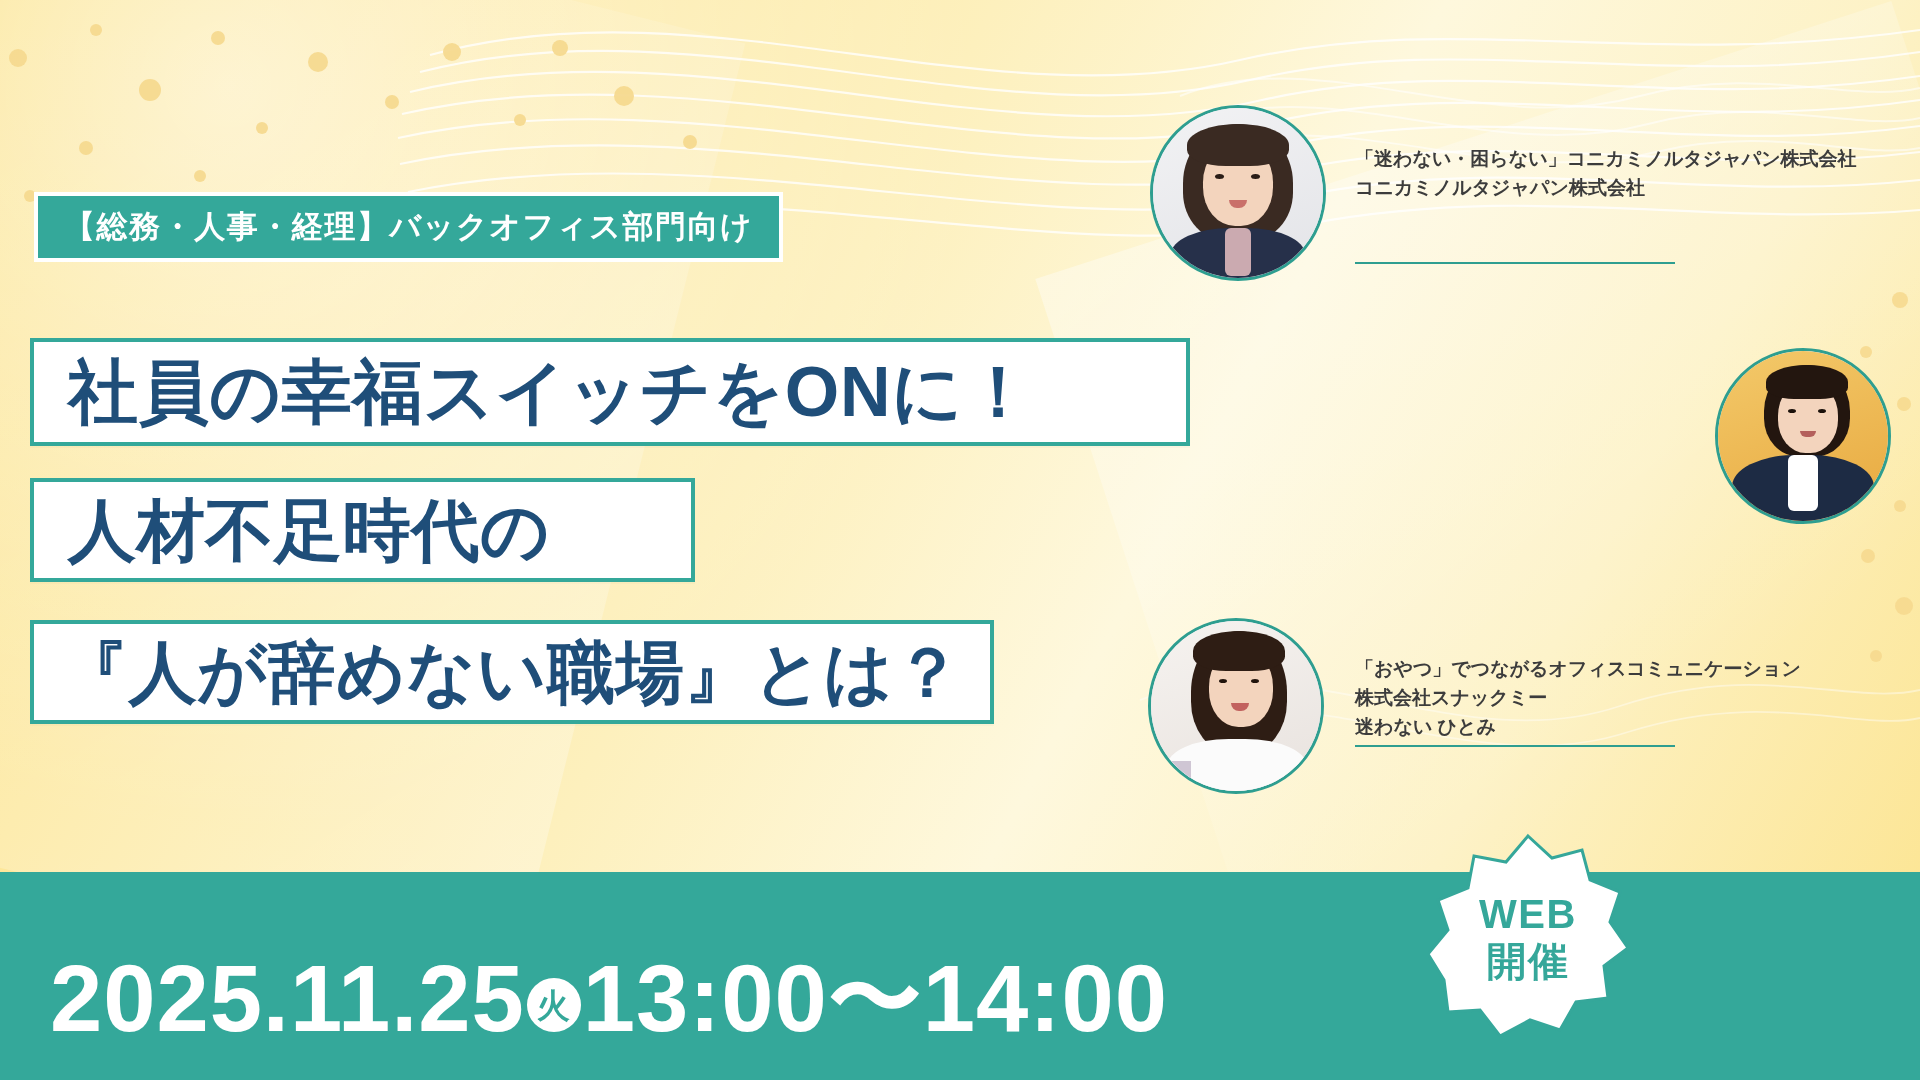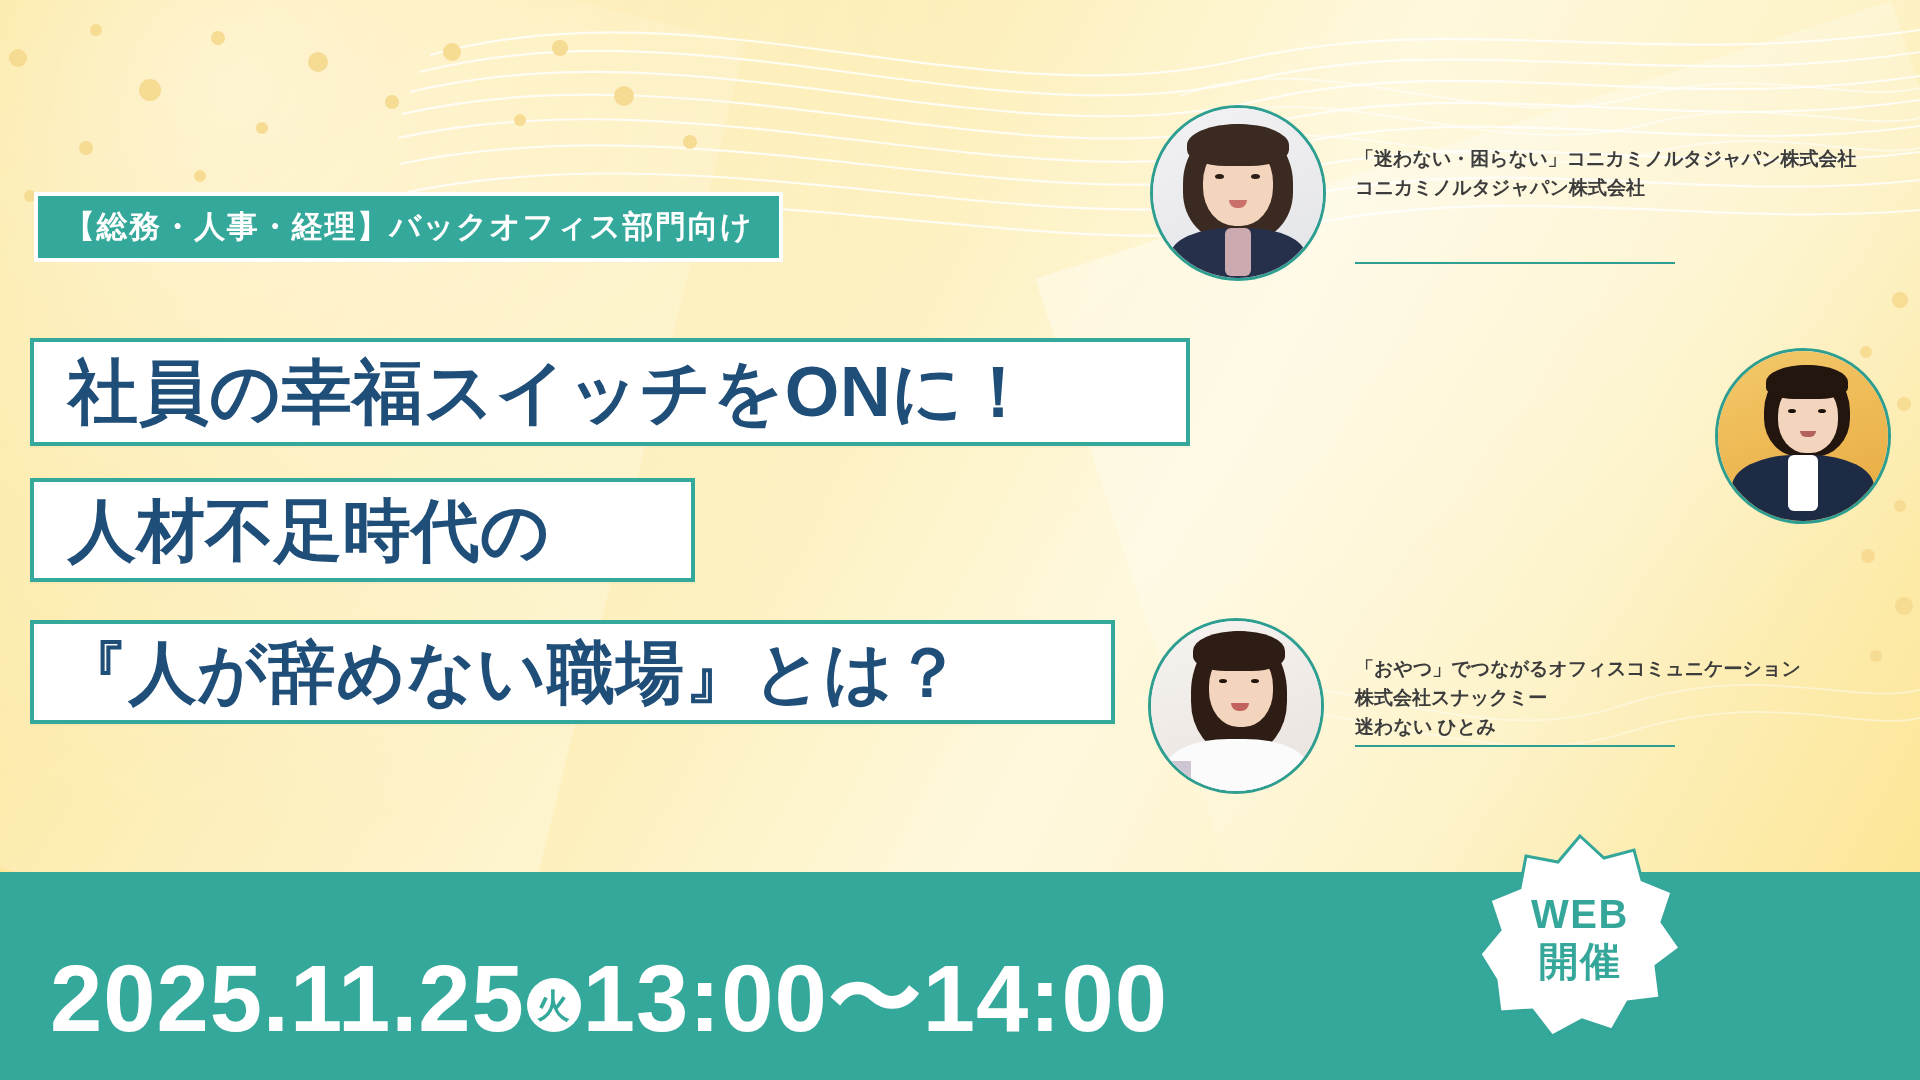--- a/index.html
+++ b/index.html
@@ -66,21 +66,21 @@
     color:#1f4e79;
     font-weight:700;
     line-height:1;
     white-space:nowrap;
     letter-spacing:.01em;
   }
   #hl1{left:30px;top:338px;width:1160px;height:108px;padding-left:34px;}
   #hl1 span{font-size:70px;}
   #hl2{left:30px;top:478px;width:665px;height:104px;padding-left:34px;}
   #hl2 span{font-size:68px;}
-  #hl3{left:30px;top:620px;width:1085px;height:104px;padding-left:26px;}
+  #hl3{left:30px;top:620px;width:964px;height:104px;padding-left:26px;}
   #hl3 span{font-size:68px;}
 
   
   .spk{position:absolute;}
   .spk .photo{
     position:absolute;
     border-radius:50%;
     border:3px solid #2e9e90;
     overflow:hidden;
     background:#e9eef3;
@@ -147,21 +147,21 @@
     width:200px;height:212px;
     display:flex;flex-direction:column;
     align-items:center;justify-content:center;
     color:#35a79a;
     font-weight:700;
     line-height:1.18;
     text-align:center;
   }
   .badge .bgshape{position:absolute;inset:0;}
   .badge .lbl{position:relative;z-index:2;font-size:40px;letter-spacing:.04em;}
-  #badge-web{left:1480px;top:832px;}
+  #badge-web{left:1428px;top:832px;}
   #badge-free{left:1660px;top:832px;}
 </style>
 </head>
 <body>
 
 <div id="stage">
 
   <div class="wash2"></div>
   <div class="wash"></div>
 

